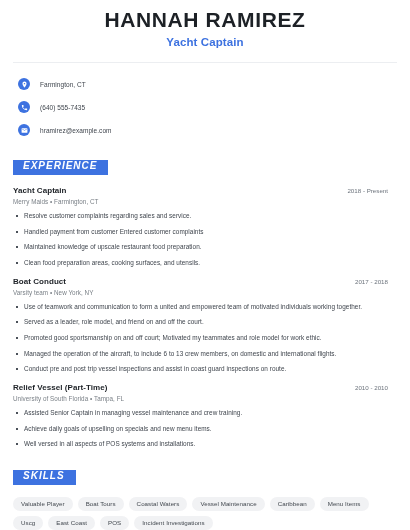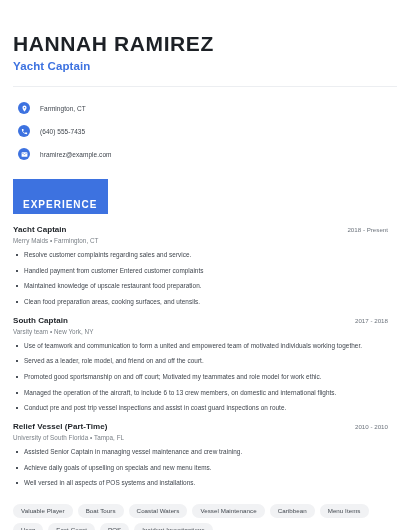--- a/index.html
+++ b/index.html
@@ -16,22 +16,22 @@
     position: relative;
     width: 410px;
     height: 530px;
     background: #ffffff;
     overflow: hidden;
     padding: 0 13px;
   }
 
   
   .header {
-    padding-top: 32px;
-    text-align: left;
+    padding-top: 8px;
+    text-align: center;
   }
   .full-name {
     font-size: 21px;
     font-weight: bold;
     letter-spacing: 0.6px;
     color: #1d2126;
     line-height: 1.15;
   }
   .job-title {
     margin-top: 4px;
@@ -79,21 +79,22 @@
 
   
   .section { margin-top: 16px; }
   .section-badge {
     display: inline-block;
     background: #3d72e0;
     color: #ffffff;
     font-size: 10px;
     font-weight: bold;
     letter-spacing: 1px;
-    padding: 20px 11px 4px 10px;
+    padding: 0 11px 4px 10px;
+    font-style: italic;
   }
 
   
   .jobs { margin-top: 11px; }
   .job { margin-bottom: 9px; }
   .job-head {
     display: flex;
     align-items: baseline;
     justify-content: space-between;
   }
@@ -212,21 +213,21 @@
         <ul class="bullets">
           <li>Resolve customer complaints regarding sales and service.</li>
           <li>Handled payment from customer Entered customer complaints</li>
           <li>Maintained knowledge of upscale restaurant food preparation.</li>
           <li>Clean food preparation areas, cooking surfaces, and utensils.</li>
         </ul>
       </div>
 
       <div class="job">
         <div class="job-head">
-          <span class="job-role">South Captain</span>
+          <span class="job-role">Boat Conduct</span>
           <span class="job-dates">2017 - 2018</span>
         </div>
         <div class="job-meta">Varsity team  •  New York, NY</div>
         <ul class="bullets">
           <li>Use of teamwork and communication to form a united and empowered team of motivated individuals working together.</li>
           <li>Served as a leader, role model, and friend on and off the court.</li>
           <li>Promoted good sportsmanship on and off court; Motivated my teammates and role model for work ethic.</li>
           <li>Managed the operation of the aircraft, to include 6 to 13 crew members, on domestic and international flights.</li>
           <li>Conduct pre and post trip vessel inspections and assist in coast guard inspections on route.</li>
         </ul>
@@ -242,20 +243,21 @@
           <li>Assisted Senior Captain in managing vessel maintenance and crew training.</li>
           <li>Achieve daily goals of upselling on specials and new menu items.</li>
           <li>Well versed in all aspects of POS systems and installations.</li>
         </ul>
       </div>
 
     </div>
   </div>
 
   <div class="section">
+    <div class="section-badge">SKILLS</div>
 
     <div class="skills-wrap">
       <span class="skill-chip">Valuable Player</span>
       <span class="skill-chip">Boat Tours</span>
       <span class="skill-chip">Coastal Waters</span>
       <span class="skill-chip">Vessel Maintenance</span>
       <span class="skill-chip">Caribbean</span>
       <span class="skill-chip">Menu Items</span>
       <span class="skill-chip">Uscg</span>
       <span class="skill-chip">East Coast</span>

